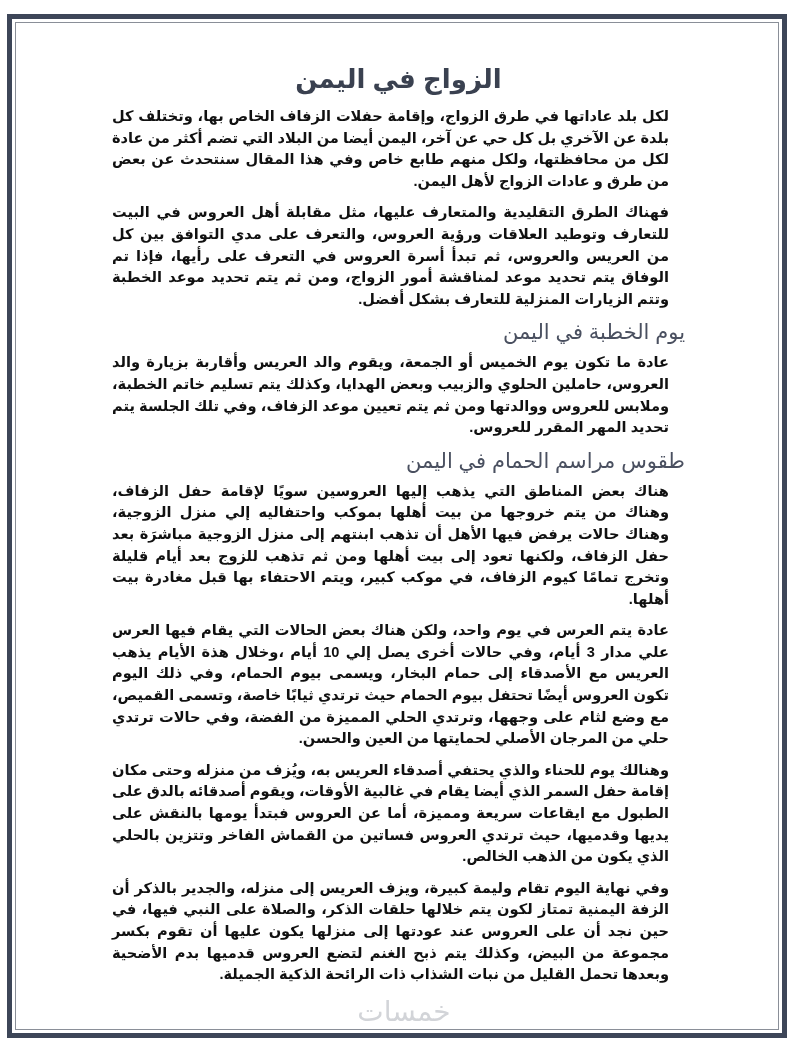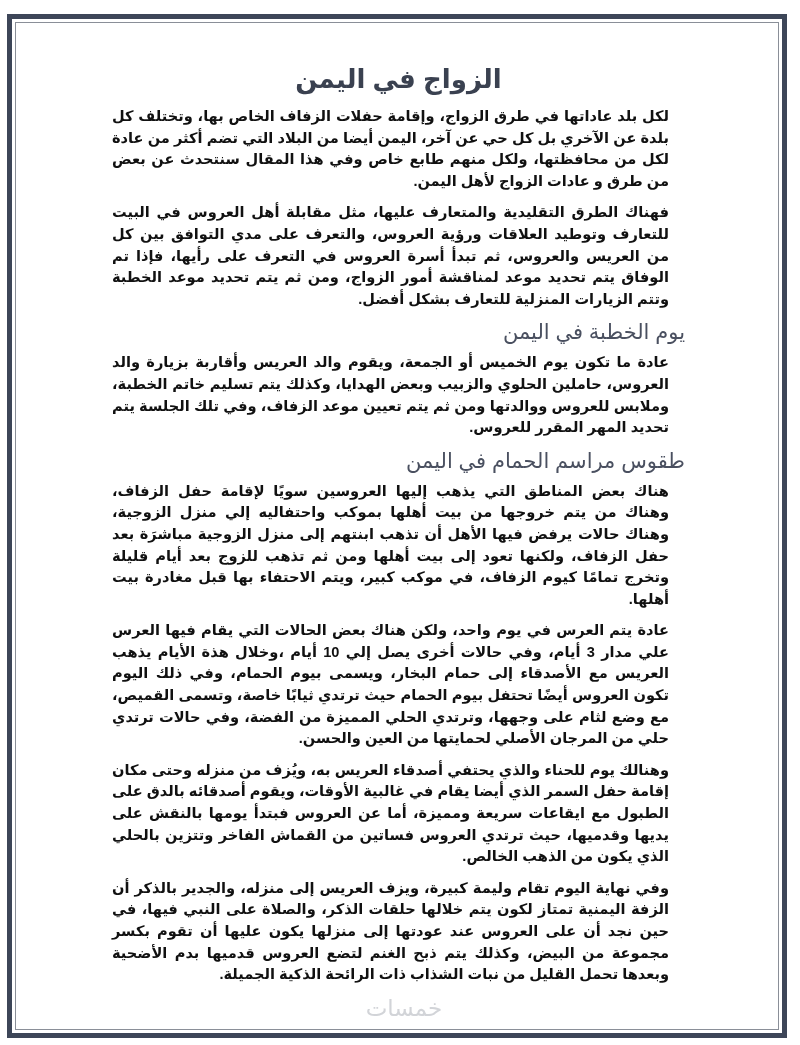--- a/index.html
+++ b/index.html
@@ -69,21 +69,21 @@
       margin: 2px 0 8px 0;
       text-align: right;
     }
     .watermark {
       position: absolute;
       left: 0;
       right: 0;
       top: 995px;
       text-align: center;
       font-family: "DejaVu Sans", sans-serif;
-      font-size: 23px;
+      font-size: 28px;
       color: #d2d4d8;
       direction: rtl;
       letter-spacing: 1px;
       padding-left: 8px;
     }
   </style>
 </head>
 <body>
 
 <div class="frame-outer">

